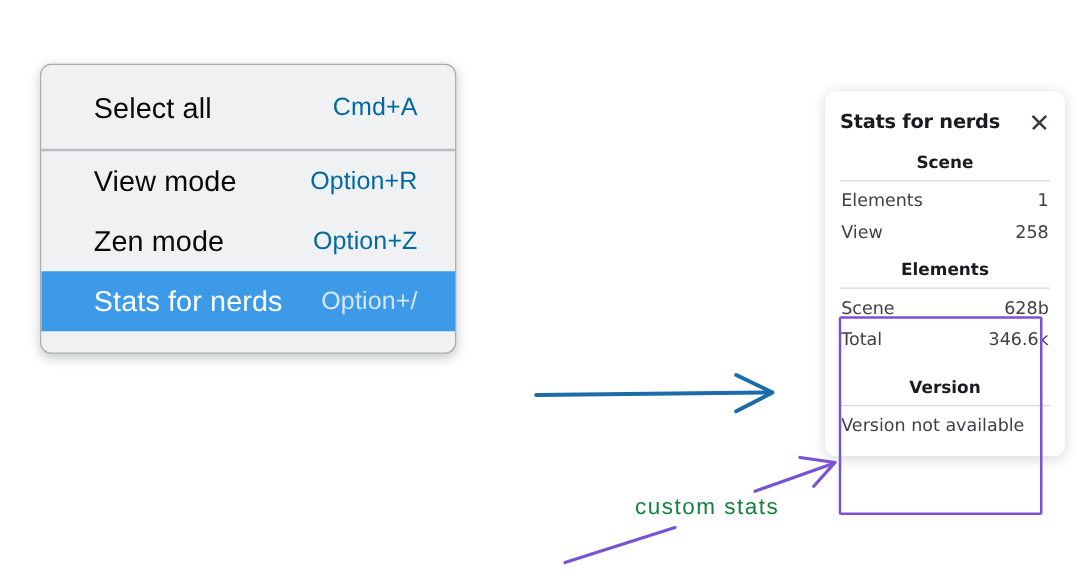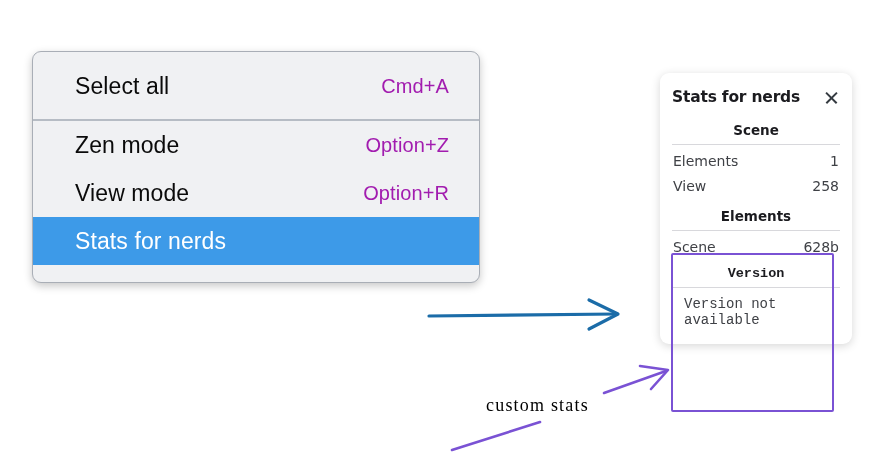--- a/index.html
+++ b/index.html
@@ -13,21 +13,21 @@
     font-family: "Liberation Sans", sans-serif;
     overflow: hidden;
     position: relative;
   }
 
   
   #context-menu {
     position: absolute;
     left: 32px;
     top: 51px;
-    width: 448px;
+    width: 333px;
     background: #f0f1f3;
     border: 1px solid #a9aeb6;
     border-radius: 9px;
     box-shadow: 0 3px 9px rgba(0,0,0,0.22);
     overflow: hidden;
     box-sizing: border-box;
   }
   .menu-pad-top { height: 10px; }
   .menu-pad-bottom { height: 17px; }
   .menu-group { }
@@ -45,21 +45,21 @@
     box-sizing: border-box;
     cursor: default;
   }
   .menu-item .mi-label {
     font-size: 23px;
     color: #0a0a0a;
     letter-spacing: 0.1px;
   }
   .menu-item .mi-shortcut {
     font-size: 20px;
-    color: #a21caf;
+    color: #0369a1;
     letter-spacing: 0.1px;
   }
   .menu-item.selected {
     background: #3d9ae8;
   }
   .menu-item.selected .mi-label { color: #ffffff; }
   .menu-item.selected .mi-shortcut { color: #d3e7f9; }
 
   
   #stats-panel {
@@ -123,21 +123,21 @@
     align-items: baseline;
     font-size: 14px;
     color: #3f4146;
     padding: 3px 1px;
     line-height: 1.35;
   }
   .stat-row .sv { color: #3f4146; }
   .stat-note {
     font-size: 14px;
     color: #3f4146;
-    padding: 4px 1px 2px 12px;
+    padding: 4px 1px 2px 1px;
   }
 
   
   #custom-stats-box {
     position: absolute;
     left: 671px;
     top: 253px;
     width: 163px;
     height: 159px;
     border: 2px solid #7a52d4;
@@ -149,25 +149,25 @@
   
   #annotations {
     position: absolute;
     left: 0; top: 0;
     width: 873px;
     height: 461px;
     pointer-events: none;
   }
   #custom-stats-label {
     position: absolute;
-    left: 486px;
+    left: 508px;
     top: 395px;
-    font-family: Liberation Serif, serif;
+    font-family: Liberation Sans, sans-serif;
     font-size: 18px;
-    color: #000000;
+    color: #15803d;
     letter-spacing: 1.2px;
     white-space: nowrap;
   }
 </style>
 </head>
 <body>
 
 <div id="context-menu">
 
   <div class="menu-pad-top"></div>
@@ -176,29 +176,30 @@
     <div class="menu-item">
       <span class="mi-label">Select all</span>
       <span class="mi-shortcut">Cmd+A</span>
     </div>
   </div>
 
   <div class="menu-sep"></div>
 
   <div class="menu-group">
     <div class="menu-item">
+      <span class="mi-label">View mode</span>
+      <span class="mi-shortcut">Option+R</span>
+    </div>
+    <div class="menu-item">
       <span class="mi-label">Zen mode</span>
       <span class="mi-shortcut">Option+Z</span>
     </div>
-    <div class="menu-item">
-      <span class="mi-label">View mode</span>
-      <span class="mi-shortcut">Option+R</span>
-    </div>
     <div class="menu-item selected">
       <span class="mi-label">Stats for nerds</span>
+      <span class="mi-shortcut">Option+/</span>
     </div>
   </div>
 
   <div class="menu-pad-bottom"></div>
 </div>
 
 <div id="stats-panel">
 
   <div class="panel-head">
     <span class="panel-title">Stats for nerds</span>
@@ -218,23 +219,27 @@
     </div>
   </div>
 
   <div style="margin-top:7px;">
     <div class="sec-title">Elements</div>
     <div class="sec-rule"></div>
     <div class="stat-row">
       <span class="sl">Scene</span>
       <span class="sv">628b</span>
     </div>
-  </div>
-
-  <div style="margin-top:4px;font-family:Liberation Mono, monospace;">
+    <div class="stat-row">
+      <span class="sl">Total</span>
+      <span class="sv">346.6k</span>
+    </div>
+  </div>
+
+  <div style="margin-top:15px;">
     <div class="sec-title">Version</div>
     <div class="sec-rule"></div>
     <div class="stat-note">Version not available</div>
   </div>
 </div>
 
 <div id="custom-stats-box"></div>
 
 <svg id="annotations" viewBox="0 0 873 461" xmlns="http://www.w3.org/2000/svg">
 

